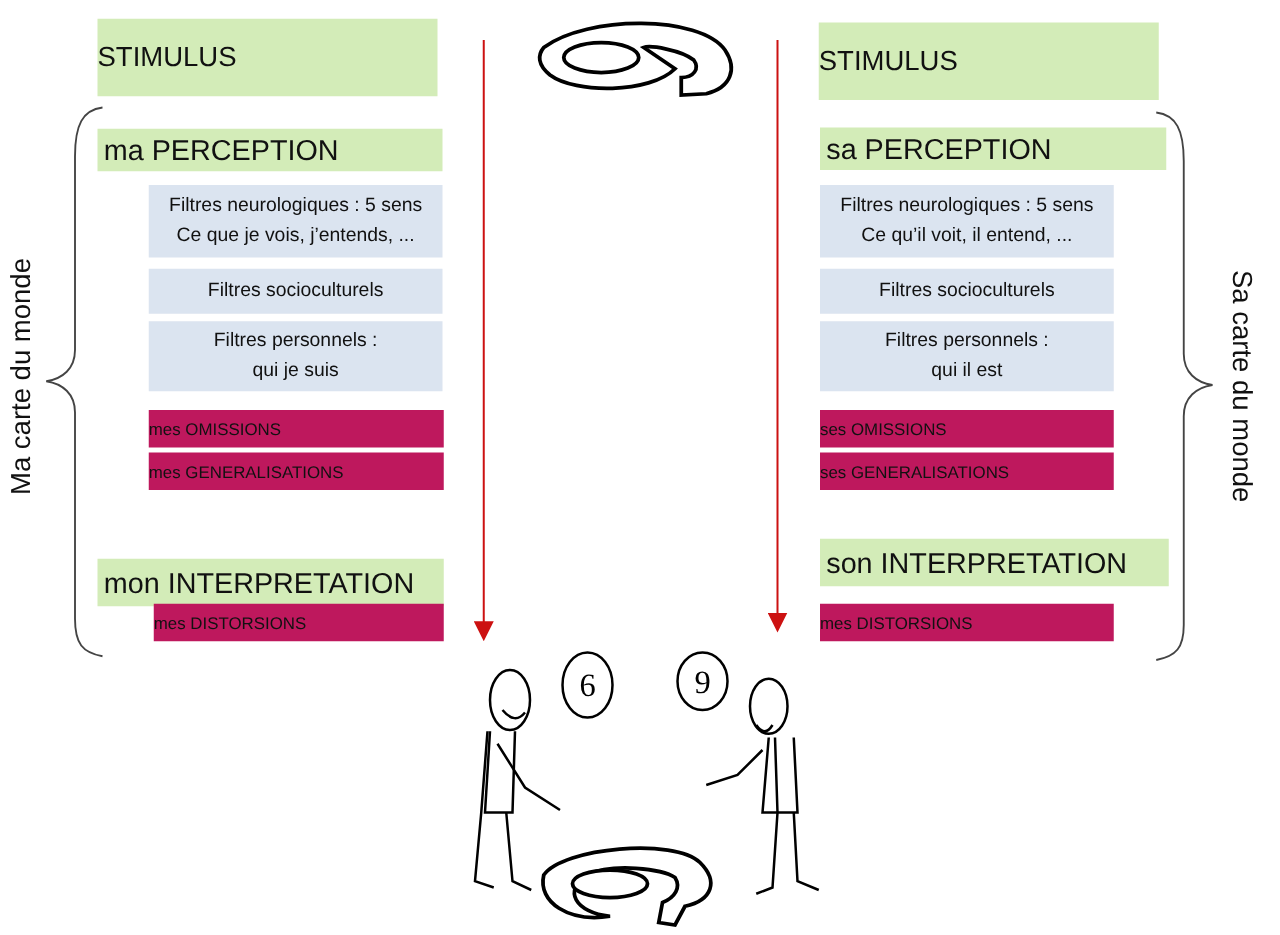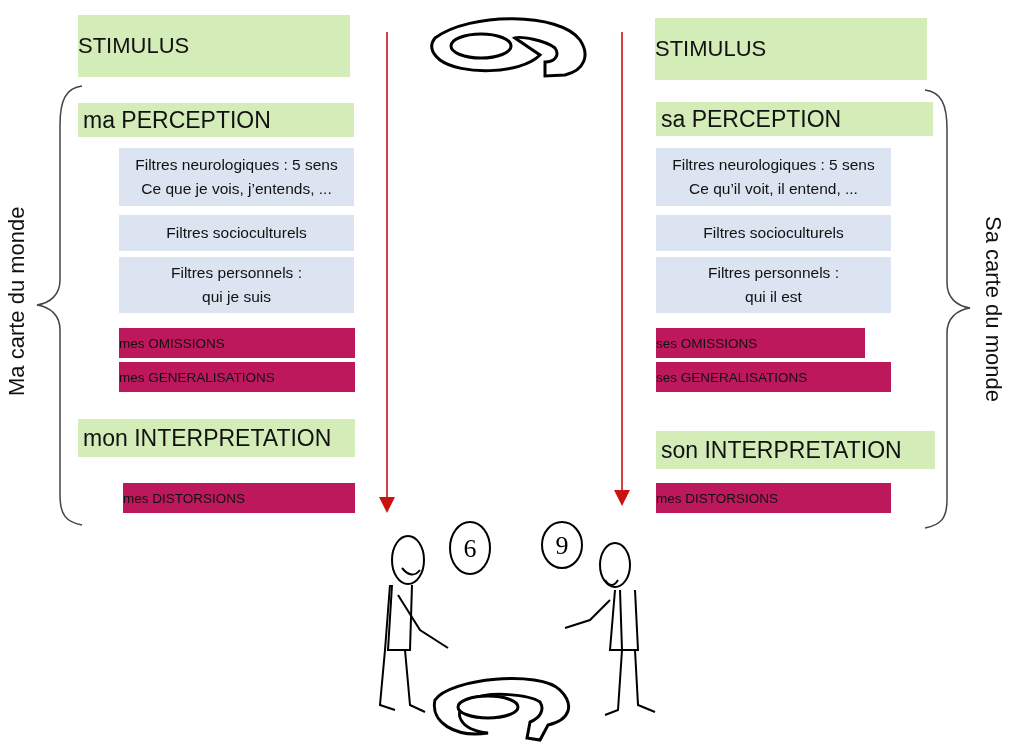--- a/index.html
+++ b/index.html
@@ -50,21 +50,21 @@
 </div>
 
 <div class="box red center bad" style="left:119px;top:328px;width:236px;height:30px;">
   <span>mes OMISSIONS</span>
 </div>
 
 <div class="box red center bad" style="left:119px;top:362px;width:236px;height:30px;">
   <span>mes GENERALISATIONS</span>
 </div>
 
-<div class="box green head" style="left:78px;top:419px;width:277px;height:38px;align-items:center;">
+<div class="box green head" style="left:78px;top:447px;width:277px;height:38px;align-items:center;">
   <span>mon INTERPRETATION</span>
 </div>
 
 <div class="box red center bad" style="left:123px;top:483px;width:232px;height:30px;">
   <span>mes DISTORSIONS</span>
 </div>
 
 <div class="vlabel" style="left:-73px;top:293px;width:180px;text-align:center;transform:rotate(-90deg);">Ma carte du monde</div>
 
 <div class="box green center stim" style="left:655px;top:18px;width:272px;height:62px;">
@@ -82,21 +82,21 @@
 
 <div class="box blue center filter" style="left:656px;top:215px;width:235px;height:36px;">
   <span>Filtres  socioculturels</span>
 </div>
 
 <div class="box blue center filter" style="left:656px;top:257px;width:235px;height:56px;">
   <span>Filtres personnels :</span>
   <span>qui il est</span>
 </div>
 
-<div class="box red center bad" style="left:656px;top:328px;width:209px;height:30px;">
+<div class="box red center bad" style="left:656px;top:328px;width:235px;height:30px;">
   <span>ses OMISSIONS</span>
 </div>
 
 <div class="box red center bad" style="left:656px;top:362px;width:235px;height:30px;">
   <span>ses GENERALISATIONS</span>
 </div>
 
 <div class="box green head" style="left:656px;top:431px;width:279px;height:38px;">
   <span>son INTERPRETATION</span>
 </div>

